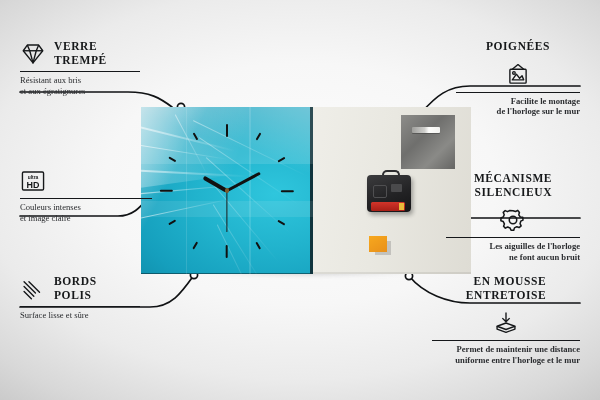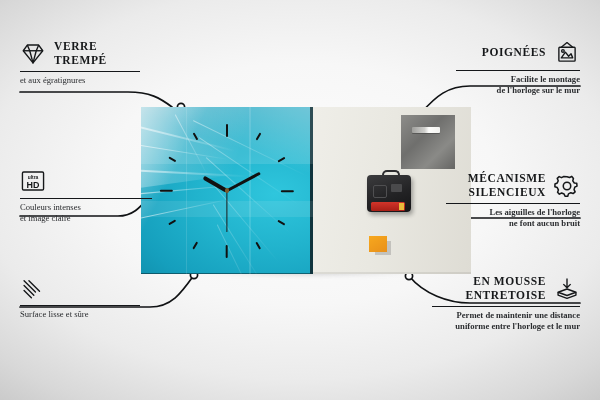--- a/index.html
+++ b/index.html
@@ -10,21 +10,21 @@
       radial-gradient(ellipse 78% 72% at 50% 46%, #fdfdfd 0%, #f7f7f7 42%, #ebebeb 68%, #d8d8d8 88%, #c9c9c9 100%);
   }
 
   
   #wires{position:absolute;left:0;top:0;width:600px;height:400px;}
 
   
   .feat{position:absolute;}
   .feat .row{display:flex;align-items:center;gap:8px;}
   .feat.left .row{justify-content:flex-start;}
-  .feat.right .row{justify-content:flex-end;}
+  .feat.right .row{flex-direction:column;}
   .ttl{font-family:"Liberation Serif",serif;font-weight:700;font-size:11.5px;
        letter-spacing:.6px;color:#16181a;line-height:13.5px;text-transform:uppercase;}
   .feat.right .ttl{text-align:right;}
   .rule{height:1.4px;background:#15171a;margin:4px 0 3px 0;}
   .sub{font-family:"Liberation Serif",serif;font-size:8.6px;color:#2b2d30;
        line-height:10.4px;}
   .feat.right .sub{text-align:right;font-weight:bold;}
   .ico{flex:0 0 auto;width:26px;height:26px;display:block;}
 
   
@@ -177,20 +177,21 @@
           <path d="M4,12 L28,12"></path>
             <path d="M9,5 L12,12 L16,27 L20,12 L23,5"></path>
         </g>
       </svg>
       <div>
         <div class="ttl">VERRE</div>
         <div class="ttl">TREMPÉ</div>
       </div>
     </div>
     <div class="rule"></div>
+    <div class="sub">Résistant aux bris</div>
     <div class="sub">et aux égratignures</div>
   </div>
 
   <div class="feat left" style="left:20px;top:168px;width:132px;">
     <div class="row">
       <svg class="ico" viewBox="0 0 32 32">
         <rect x="3" y="5" width="26" height="22" rx="1.5" fill="none" stroke="#16181a" stroke-width="1.7"></rect>
         <text x="16" y="14" font-family="Liberation Sans, sans-serif" font-size="6" font-weight="700" text-anchor="middle" fill="#16181a">ultra</text>
         <text x="16" y="24" font-family="Liberation Sans, sans-serif" font-size="11" font-weight="700" text-anchor="middle" fill="#16181a">HD</text>
       </svg>
@@ -203,20 +204,24 @@
   <div class="feat left" style="left:20px;top:275px;width:120px;">
     <div class="row">
       <svg class="ico" viewBox="0 0 32 32">
         <g stroke="#16181a" stroke-width="1.7" stroke-linecap="round">
           <path d="M5,7 L19,21"></path>
             <path d="M5,13 L17,25"></path>
             <path d="M5,19 L14,28"></path>
           <path d="M11,7 L24,20"></path>
         </g>
       </svg>
+      <div>
+        <div class="ttl">BORDS</div>
+        <div class="ttl">POLIS</div>
+      </div>
     </div>
     <div class="rule"></div>
     <div class="sub">Surface lisse et sûre</div>
   </div>
 
   <div class="feat right" style="left:456px;top:40px;width:124px;">
     <div class="row">
       <div>
         <div class="ttl">POIGNÉES</div>
       </div>

